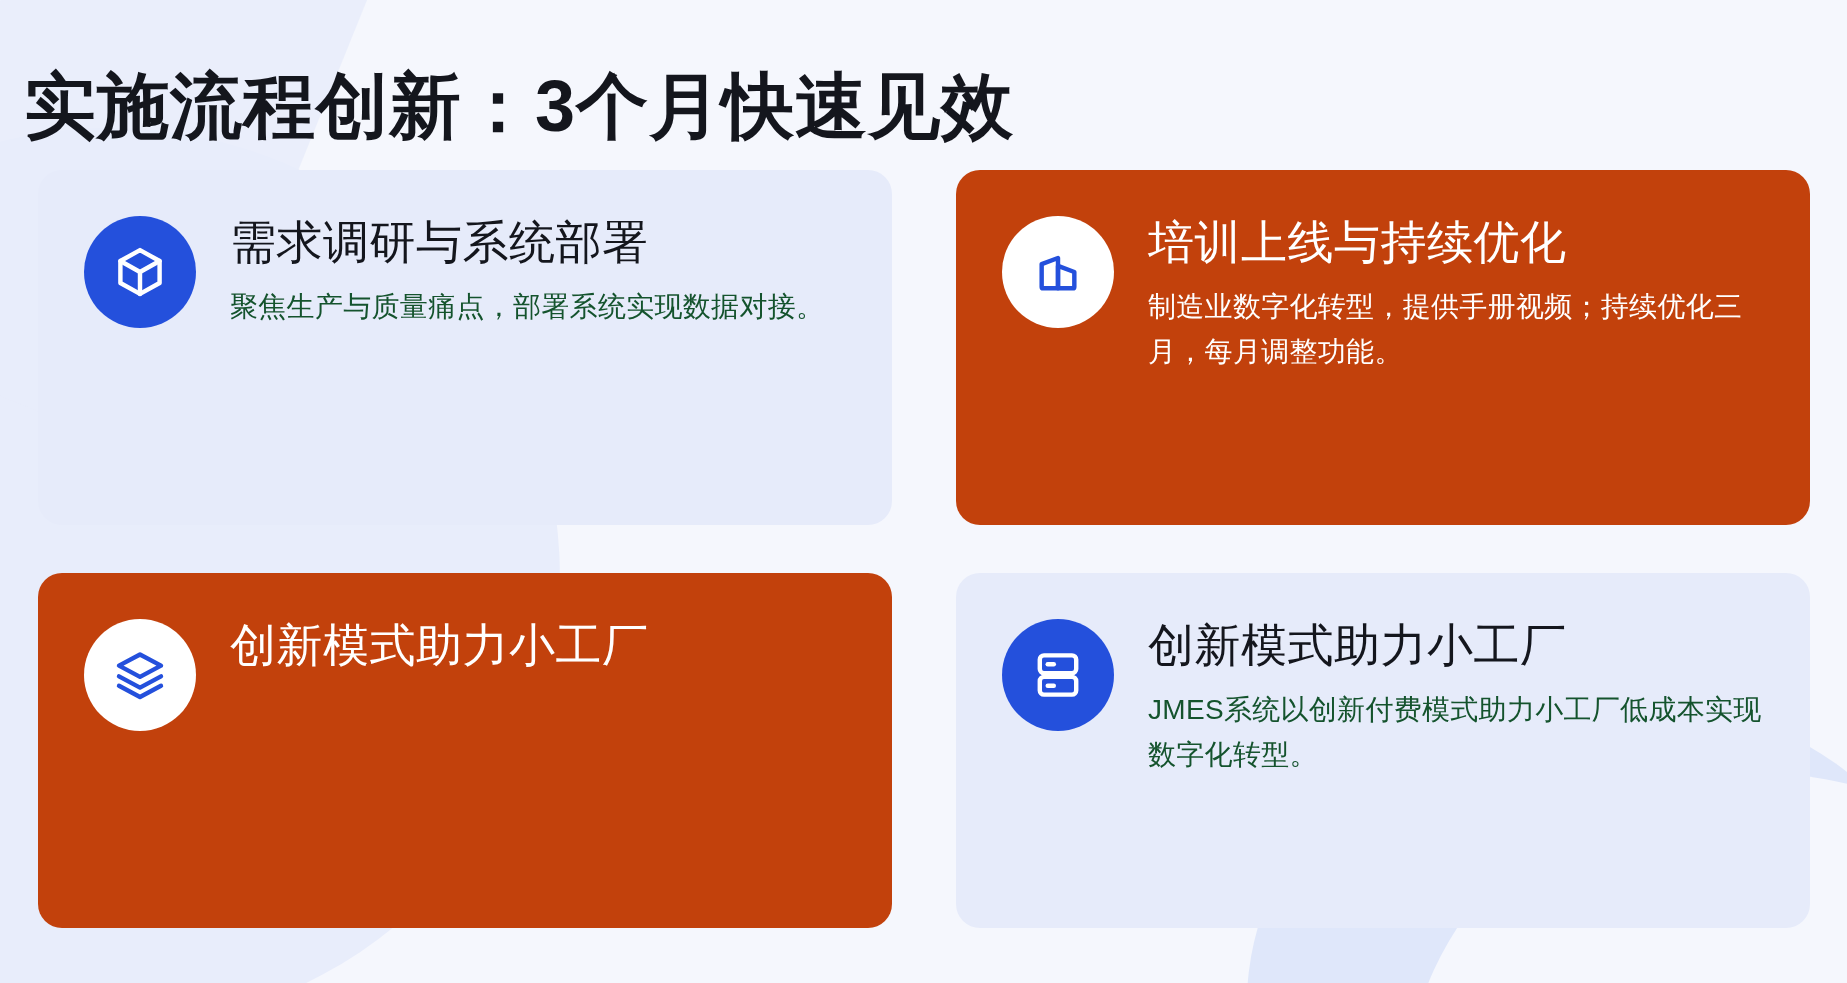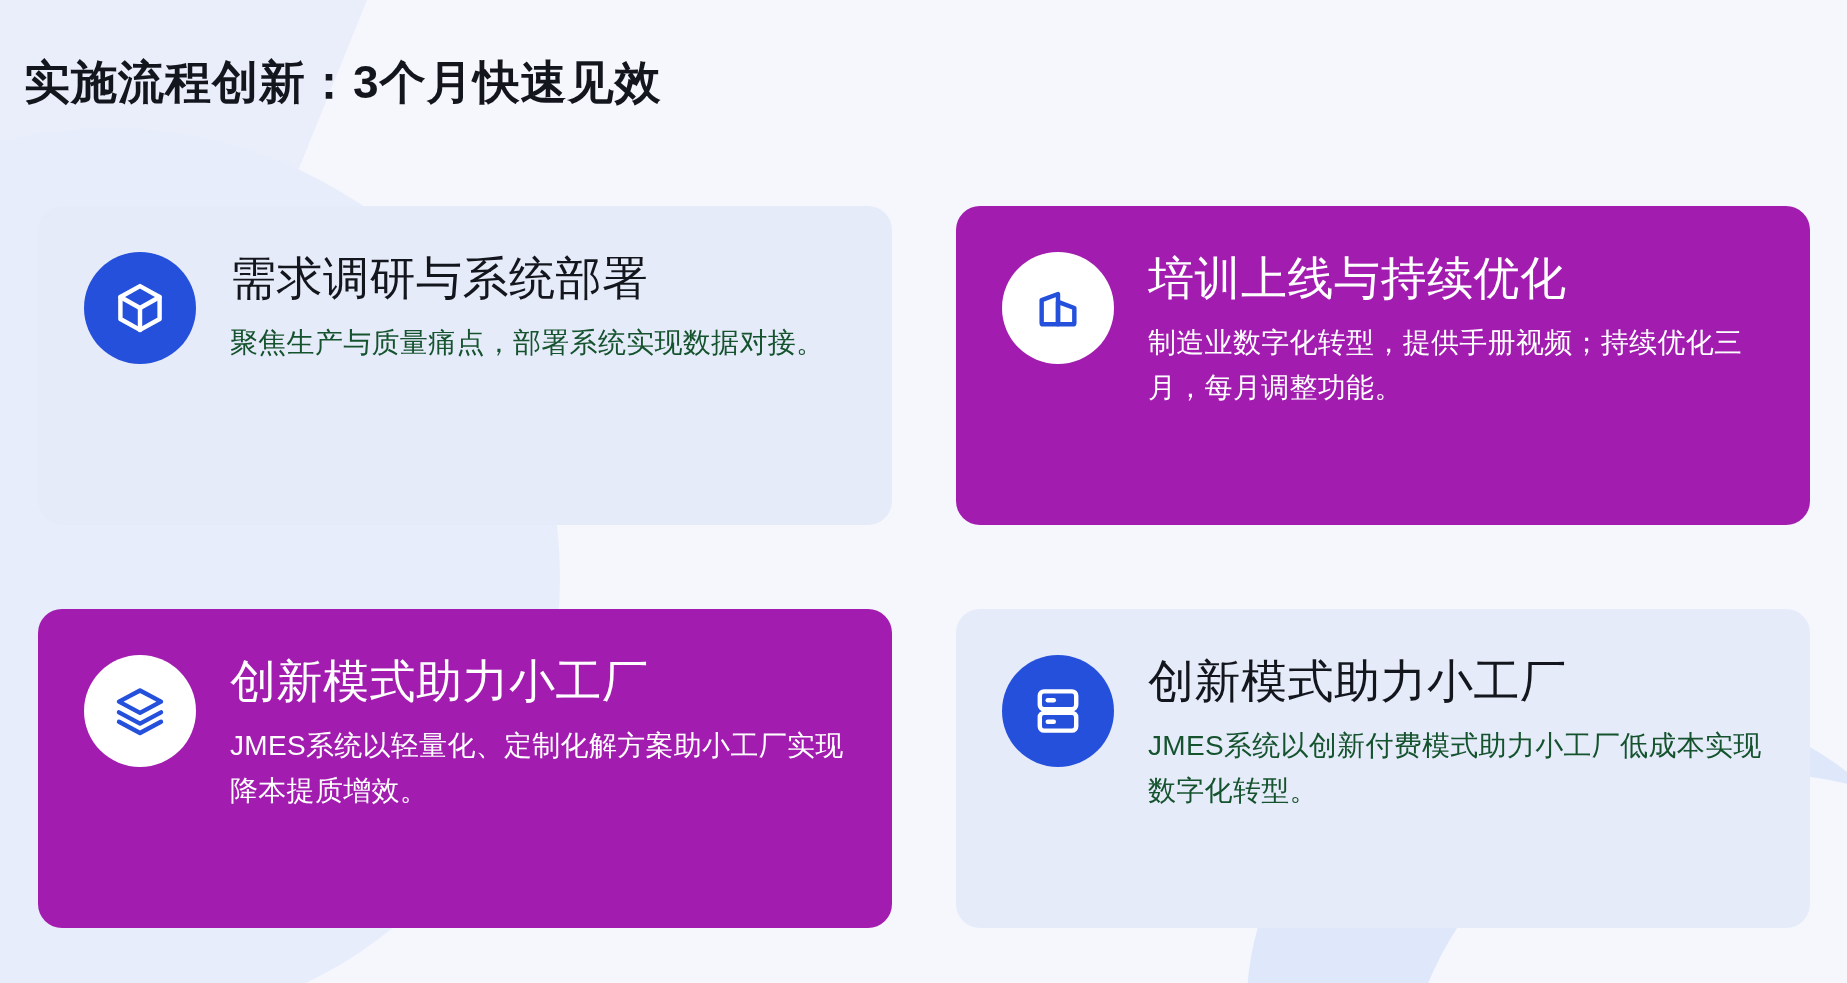--- a/index.html
+++ b/index.html
@@ -66,22 +66,22 @@
     position: relative;
     width: 1847px;
     height: 983px;
     box-sizing: border-box;
     padding: 0;
   }
 
   .page-title {
     position: absolute;
     left: 24px;
-    top: 24px;
-    font-size: 46px;
+    top: 16px;
+    font-size: 72px;
     line-height: 1.18;
     font-weight: 700;
     color: #14161d;
     letter-spacing: 1px;
     white-space: nowrap;
     text-align: right;
   }
 
   .card-grid {
     position: absolute;
@@ -96,27 +96,26 @@
   }
 
   .card {
     border-radius: 24px;
     box-sizing: border-box;
     padding: 42px 44px 42px 46px;
     display: flex;
     align-items: flex-start;
     gap: 34px;
     overflow: hidden;
-    margin-top: 36px;
   }
   .card.light {
     background: #e6ebfa;
   }
   .card.accent {
-    background: #a21caf;
+    background: #c2410c;
   }
 
   .icon-badge {
     flex: 0 0 auto;
     width: 112px;
     height: 112px;
     border-radius: 50%;
     display: flex;
     align-items: center;
     justify-content: center;
@@ -206,21 +205,20 @@
     <div class="card accent">
       <div class="icon-badge">
         <svg viewBox="0 0 24 24" stroke-width="1.9" stroke-linecap="round" stroke-linejoin="round">
           <path d="M12 3.2 21 8l-9 4.8L3 8Z"></path>
           <path d="M3 12.6 12 17.4l9-4.8"></path>
           <path d="M3 16.6 12 21.4l9-4.8"></path>
         </svg>
       </div>
       <div class="card-text">
         <div class="card-title">创新模式助力小工厂</div>
-        <p class="card-desc">JMES系统以轻量化、定制化解方案助小工厂实现降本提质增效。</p>
       </div>
     </div>
 
     <div class="card light">
       <div class="icon-badge">
         <svg viewBox="0 0 24 24" stroke-width="1.9" stroke-linecap="round" stroke-linejoin="round">
           <rect x="4.2" y="3.6" width="15.6" height="7.6" rx="1.8"></rect>
           <rect x="4.2" y="12.8" width="15.6" height="7.6" rx="1.8"></rect>
           <path d="M7.6 7.4h2.6"></path>
           <path d="M7.6 16.6h2.6"></path>

